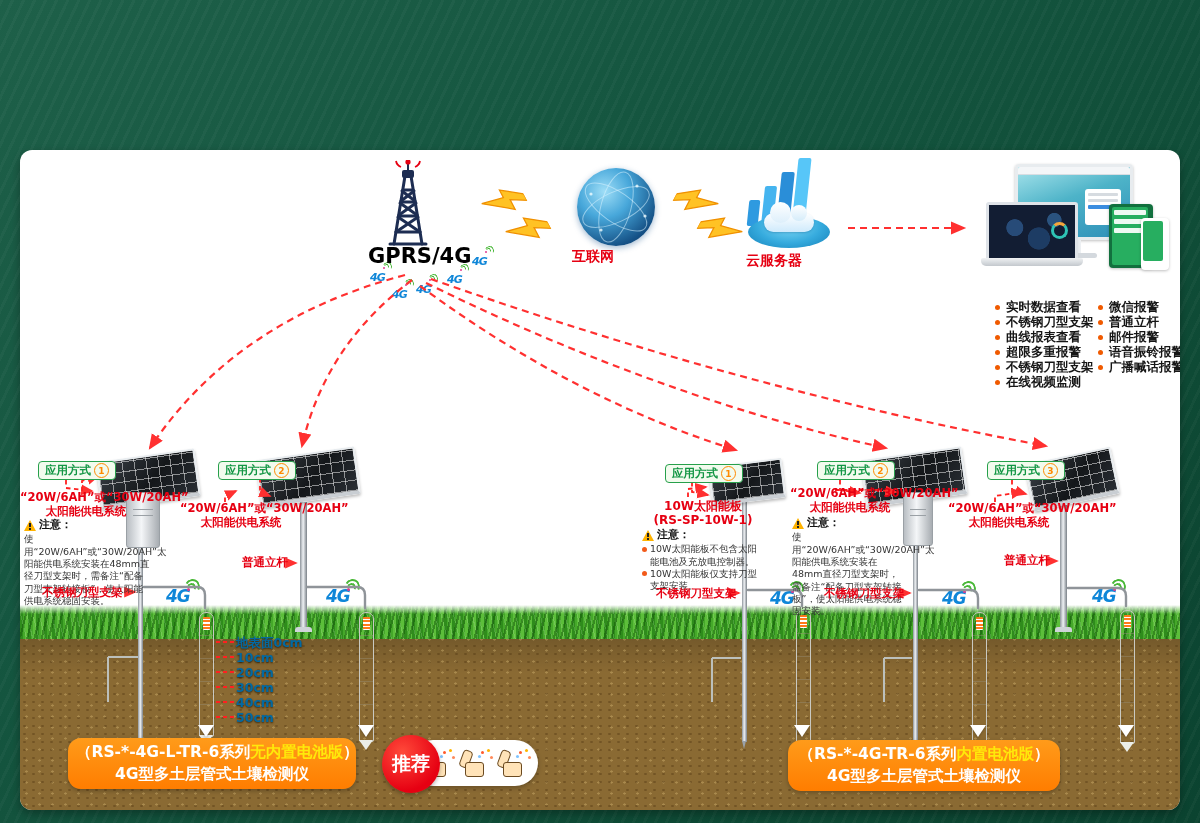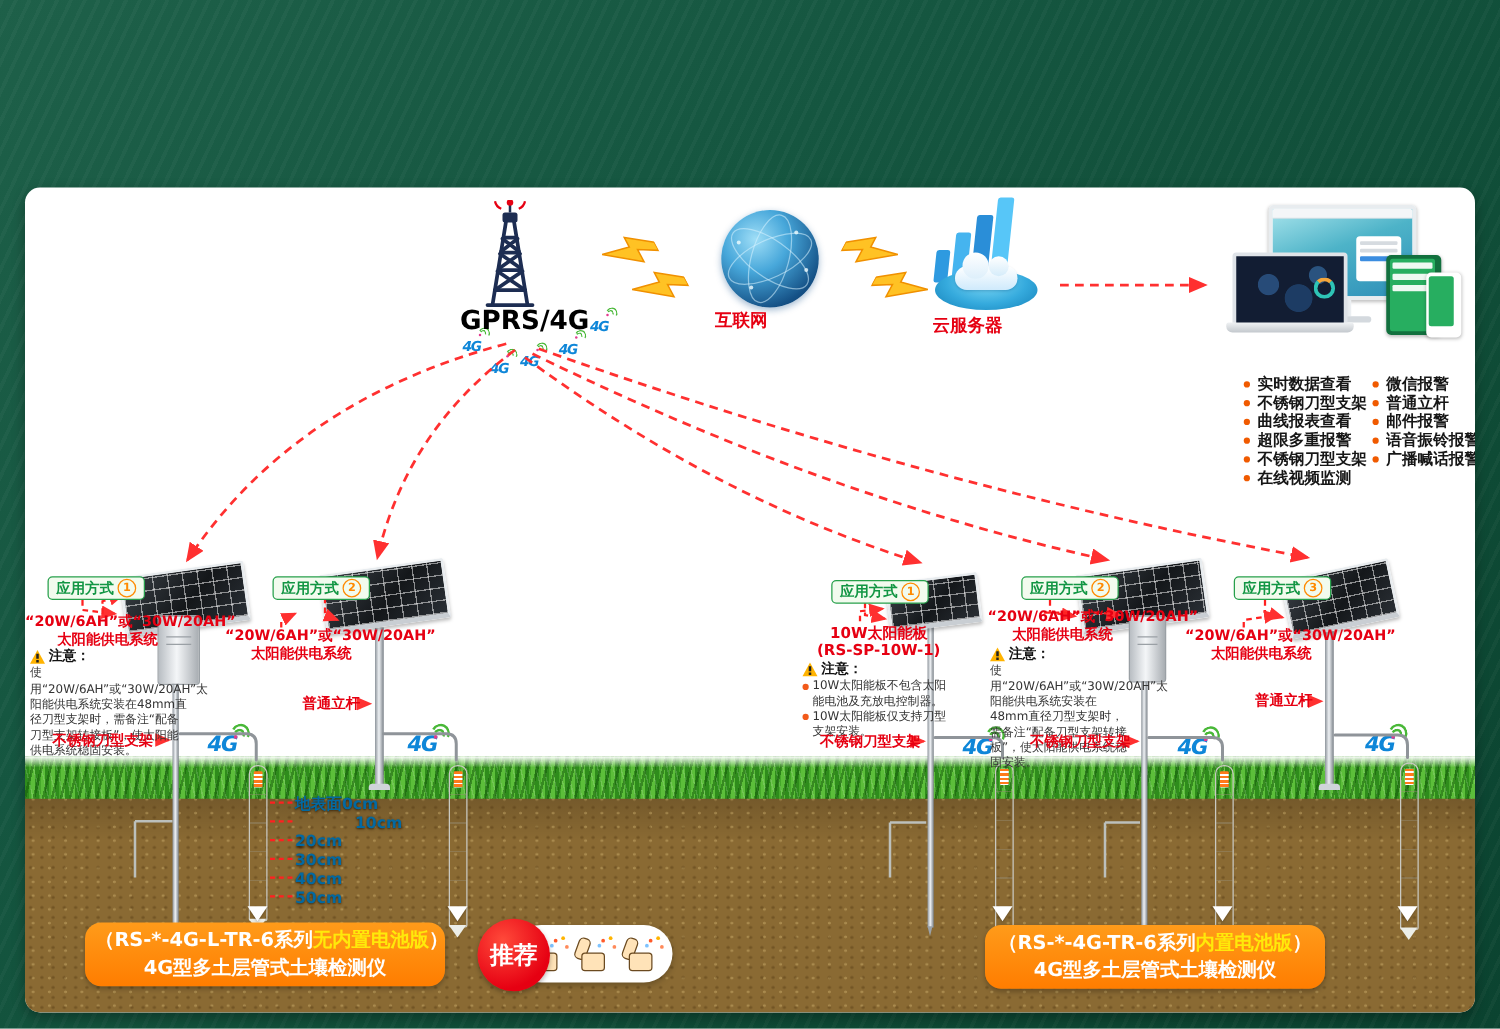--- a/index.html
+++ b/index.html
@@ -459,21 +459,21 @@
       <span>应用方式</span>
         <span class="num">3</span>
     </div>
     <div class="redlbl" style="left:928px;top:352px;width:122px;">
       <div>“20W/6AH”或“30W/20AH”</div>
         <div>太阳能供电系统</div>
     </div>
     <div class="redlbl" style="left:984px;top:404px;">普通立杆</div>
 
     <div class="depth" style="top:485px;">地表面0cm</div>
-    <div class="depth" style="top:500px;margin-left:48px;">10cm</div>
+    <div class="depth" style="top:500px;">10cm</div>
     <div class="depth" style="top:515px;">20cm</div>
     <div class="depth" style="top:530px;">30cm</div>
     <div class="depth" style="top:545px;">40cm</div>
     <div class="depth" style="top:560px;">50cm</div>
 
     <div class="darr" style="left:178px;top:575px;"></div>
     <div class="darr" style="left:338px;top:575px;"></div>
     <div class="darr" style="left:774px;top:575px;"></div>
     <div class="darr" style="left:950px;top:575px;"></div>
     <div class="darr" style="left:1098px;top:575px;"></div>

